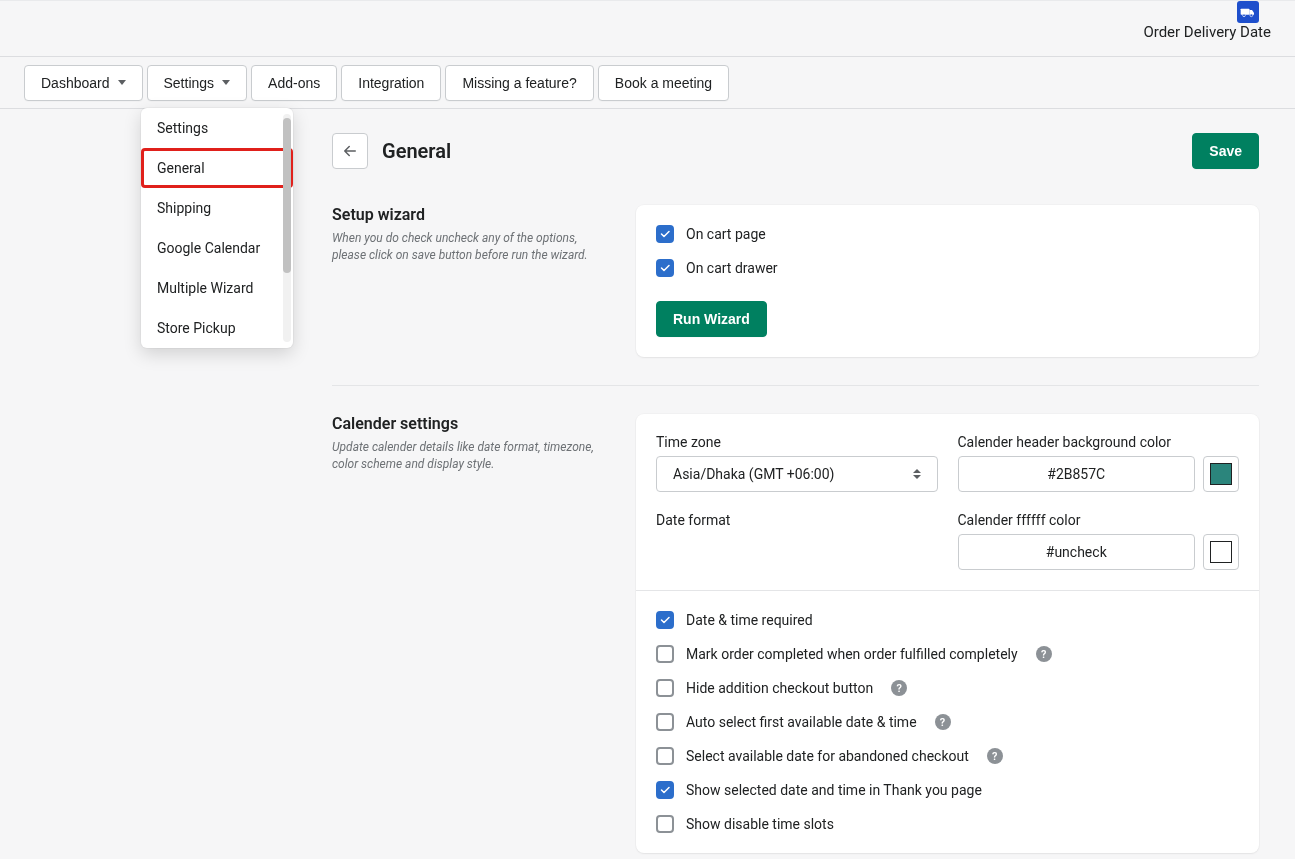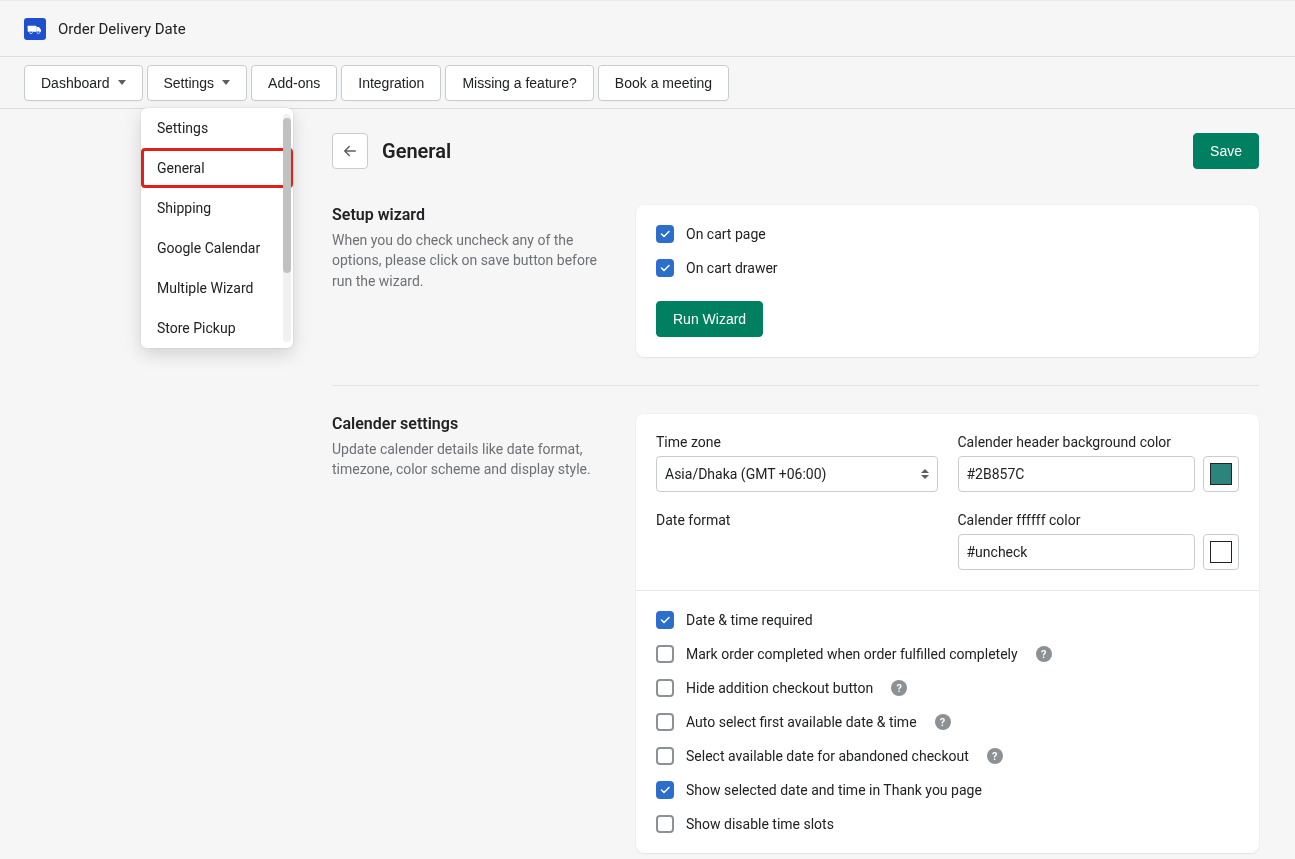--- a/index.html
+++ b/index.html
@@ -10,66 +10,66 @@
     --bg:#f6f6f7;
     --white:#ffffff;
     --blue:#2c6ecb;
     --blue-dark:#1f5199;
     --green:#008060;
     --green-dark:#036a52;
   }
   *{box-sizing:border-box;}
   html,body{margin:0;padding:0;font-family:-apple-system,BlinkMacSystemFont,"Segoe UI",Roboto,Helvetica,Arial,sans-serif;background:var(--bg);color:var(--text);font-size:14px;}
   .top-border{border-top:1px solid #e9eaec;}
-  .app-header{display:flex;align-items:center;height:56px;padding:0 24px;border-bottom:1px solid var(--border);background:var(--bg);}
+  .app-header{display:flex;align-items:flex-end;height:56px;padding:0 24px;border-bottom:1px solid var(--border);background:var(--bg);flex-direction:column;}
   .app-logo{width:22px;height:22px;background:#1e4fcc;border-radius:3px;display:inline-flex;align-items:center;justify-content:center;margin-right:12px;}
   .app-logo svg{width:16px;height:16px;}
   .app-title{font-size:15px;font-weight:400;color:var(--text);}
   .nav-row{display:flex;align-items:center;height:52px;padding:0 24px;border-bottom:1px solid var(--border);background:var(--bg);gap:4px;}
   .btn{display:inline-flex;align-items:center;justify-content:center;height:36px;padding:0 16px;background:var(--white);border:1px solid #c9cccf;border-radius:4px;font-size:14px;color:var(--text);cursor:pointer;gap:8px;box-shadow:0 1px 0 rgba(0,0,0,0.02);}
-  .btn.primary{background:var(--green);border-color:var(--green);color:#fff;font-weight:400;}
+  .btn.primary{background:var(--green);border-color:var(--green);color:#fff;font-weight:700;}
   .caret{width:0;height:0;border-left:4px solid transparent;border-right:4px solid transparent;border-top:5px solid #5c5f62;}
   
   .page{position:relative;}
   .dropdown{position:absolute;top:-1px;left:141px;width:152px;background:var(--white);border-radius:6px;box-shadow:0 6px 18px rgba(0,0,0,0.15),0 0 0 1px rgba(0,0,0,0.03);overflow:hidden;z-index:10;}
   .dropdown-scroll{position:absolute;right:2px;top:6px;bottom:6px;width:8px;background:#f1f1f1;border-radius:4px;}
   .dropdown-thumb{position:absolute;top:4px;left:0;width:8px;height:68%;background:#c1c1c1;border-radius:4px;}
   .dropdown-item{padding:12px 16px;font-size:14px;color:var(--text);cursor:pointer;}
   .dropdown-item.highlight{outline:3px solid #e0201b;outline-offset:-3px;border-radius:4px;}
   
   .content{max-width:1000px;margin:0 0 0 296px;padding:24px 36px 40px 36px;}
   .title-row{display:flex;align-items:center;justify-content:space-between;margin-bottom:36px;}
   .title-left{display:flex;align-items:center;gap:14px;}
   .icon-btn{width:36px;height:36px;border:1px solid #c9cccf;border-radius:4px;background:var(--white);display:inline-flex;align-items:center;justify-content:center;cursor:pointer;}
   .page-title{font-size:20px;font-weight:600;}
   
   .section-row{display:flex;gap:24px;margin-bottom:16px;align-items:flex-start;}
   .section-left{width:280px;flex:0 0 280px;}
   .section-left h3{margin:0 0 6px 0;font-size:16px;font-weight:600;}
-  .section-left p{margin:0;color:var(--text-sub);font-size:14px;line-height:1.45;}
+  .section-left p{margin:0;color:var(--text-sub);font-size:12px;line-height:1.45;font-style:italic;}
   .card{flex:1;background:var(--white);border-radius:8px;box-shadow:0 1px 2px rgba(0,0,0,0.06),0 0 0 1px rgba(0,0,0,0.02);}
   .card-pad{padding:20px;}
   .card-sep{border-top:1px solid #e4e5e7;}
   
   .chk-row{display:flex;align-items:center;gap:12px;font-size:14px;margin-bottom:16px;}
   .chk-row:last-child{margin-bottom:0;}
   .chk{width:18px;height:18px;border:2px solid #8c9196;border-radius:4px;display:inline-flex;align-items:center;justify-content:center;flex:0 0 18px;}
   .chk.checked{background:var(--blue);border-color:var(--blue);}
   .chk.checked svg{width:12px;height:12px;}
   .help-ic{width:16px;height:16px;border-radius:50%;background:#8c9196;color:#fff;display:inline-flex;align-items:center;justify-content:center;font-size:11px;font-weight:600;margin-left:6px;}
   
   .form-grid{display:grid;grid-template-columns:1fr 1fr;gap:20px;}
   .field label{display:block;font-size:14px;margin-bottom:6px;color:var(--text);}
-  .select,.input{width:100%;height:36px;border:1px solid #c9cccf;border-radius:4px;background:var(--white);padding:0 8px;font-size:14px;display:flex;align-items:center;justify-content:space-between;position:relative;}
+  .select,.input{width:100%;height:36px;border:1px solid #c9cccf;border-radius:4px;background:var(--white);padding:0 16px;font-size:14px;display:flex;align-items:center;justify-content:space-between;position:relative;}
   .select-arrows{display:flex;flex-direction:column;gap:2px;align-items:center;}
   .select-arrows span{width:0;height:0;border-left:4px solid transparent;border-right:4px solid transparent;}
   .select-arrows .up{border-bottom:4px solid #5c5f62;}
   .select-arrows .down{border-top:4px solid #5c5f62;}
   .color-row{display:flex;gap:8px;}
-  .color-row .input{flex:1;}
+  .color-row .input{flex:1;justify-content:center;}
   .swatch{width:36px;height:36px;border:1px solid #c9cccf;border-radius:4px;display:flex;align-items:center;justify-content:center;}
   .swatch-inner{width:22px;height:22px;border:1px solid #202223;}
   .section-divider{border-top:1px solid #e4e5e7;margin:28px 0 28px 0;}
 </style>
 </head>
 <body>
 
 <div class="top-border"></div>
 
 <div class="app-header">

